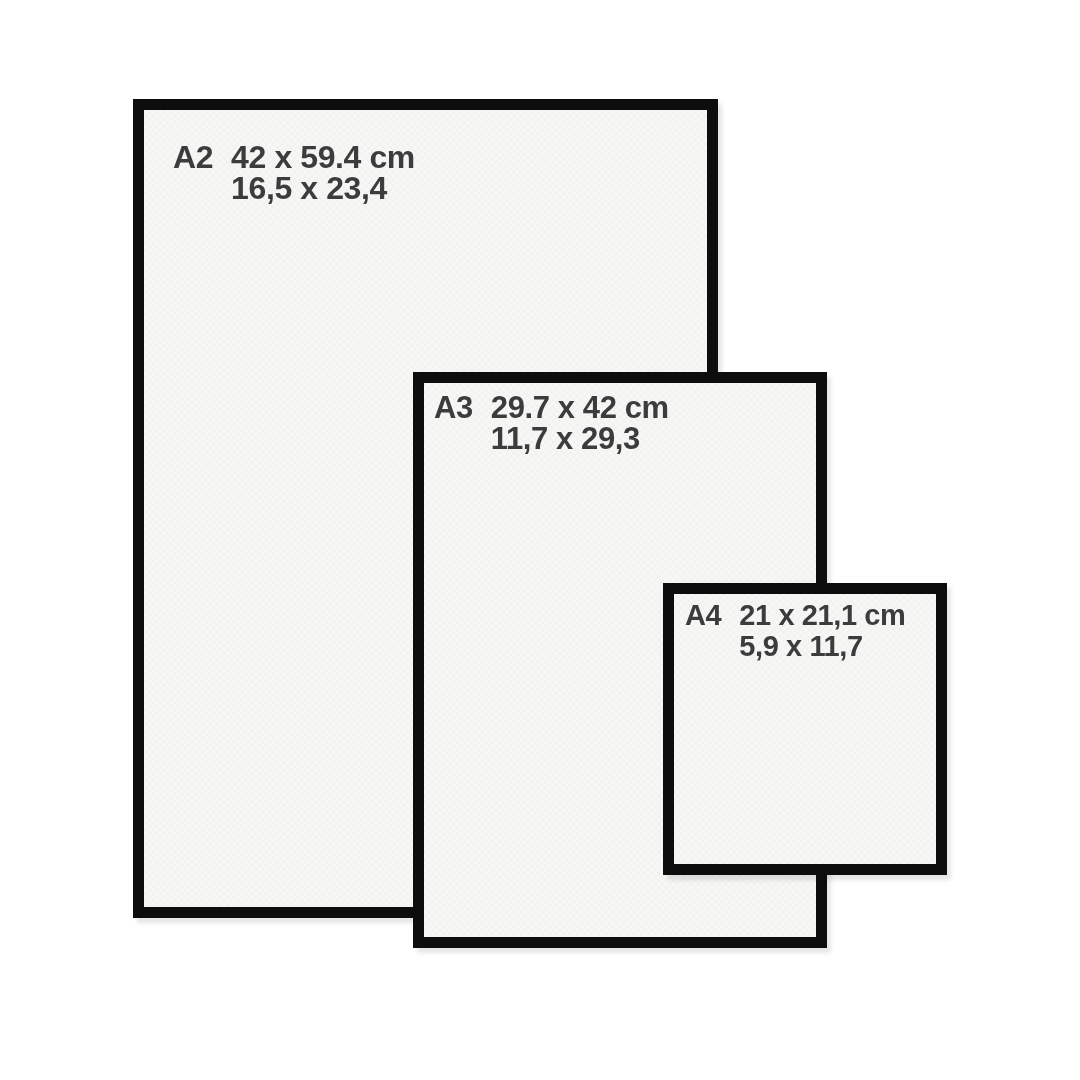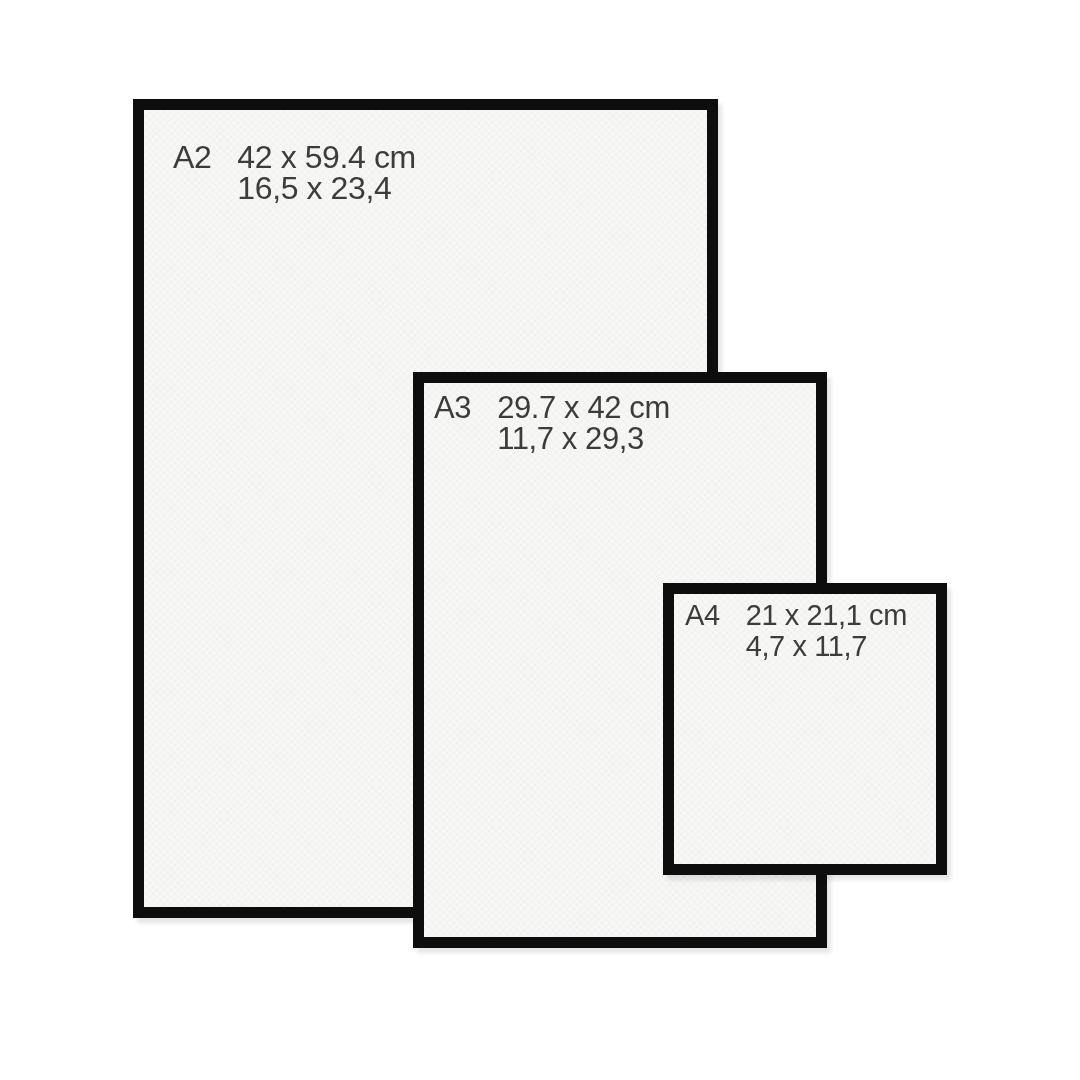--- a/index.html
+++ b/index.html
@@ -34,23 +34,23 @@
   }
   .frame-a2 { left: 133px; top:  99px; width: 585px; height: 819px; z-index: 1; }
   .frame-a3 { left: 413px; top: 372px; width: 414px; height: 576px; z-index: 2; }
   .frame-a4 { left: 663px; top: 583px; width: 284px; height: 292px; z-index: 3; }
 
   .label {
     position: absolute;
     z-index: 2;
     display: flex;
     align-items: flex-start;
-    gap: 26px;
+    gap: 18px;
     color: #3c3c3c;
-    font-weight: 400;
+    font-weight: 700;
     letter-spacing: -0.4px;
     white-space: nowrap;
   }
   .dims {
     display: flex;
     flex-direction: column;
     align-items: flex-start;
   }
   .frame-a2 .label { left: 29px; top: 32px; font-size: 32px; line-height: 31px; }
   .frame-a3 .label { left: 10px; top:  9px; font-size: 31px; line-height: 31px; }
@@ -79,18 +79,18 @@
         <span class="in">11,7 x 29,3</span>
       </span>
     </div>
   </div>
 
   <div class="frame frame-a4">
     <div class="label">
       <span class="name">A4</span>
       <span class="dims">
         <span class="cm">21 x 21,1 cm</span>
-        <span class="in">4,7 x 11,7</span>
+        <span class="in">5,9 x 11,7</span>
       </span>
     </div>
   </div>
 
 </div>
 
 </body></html>

